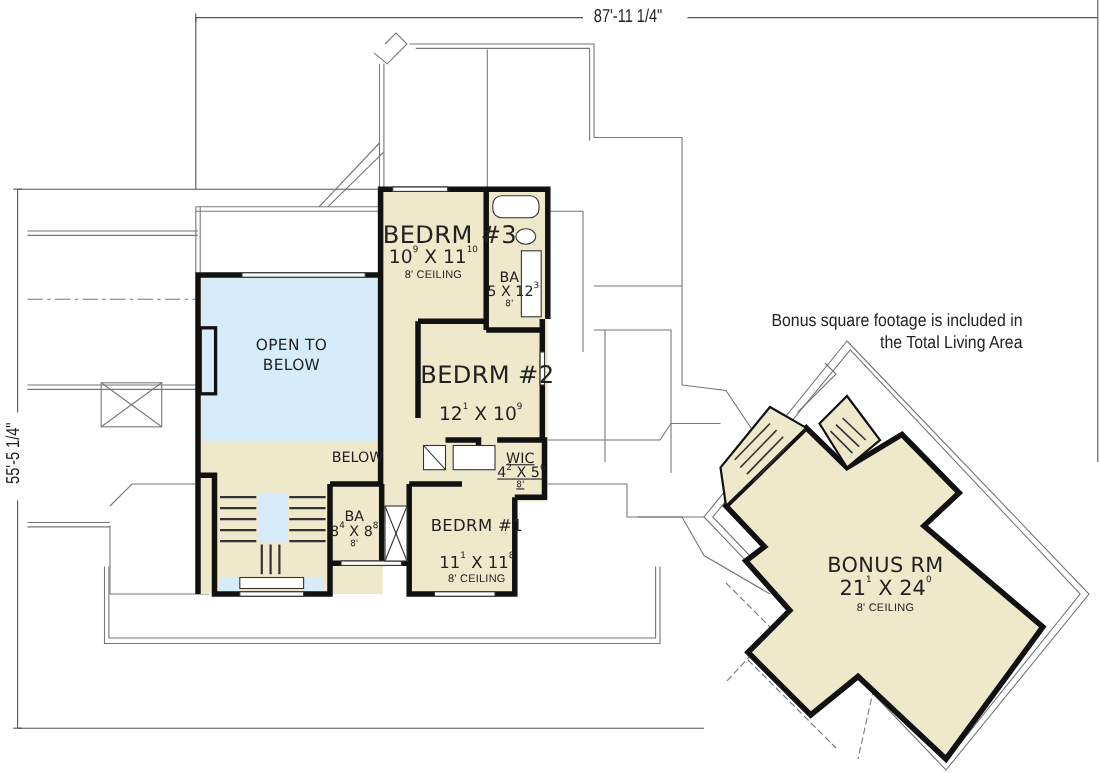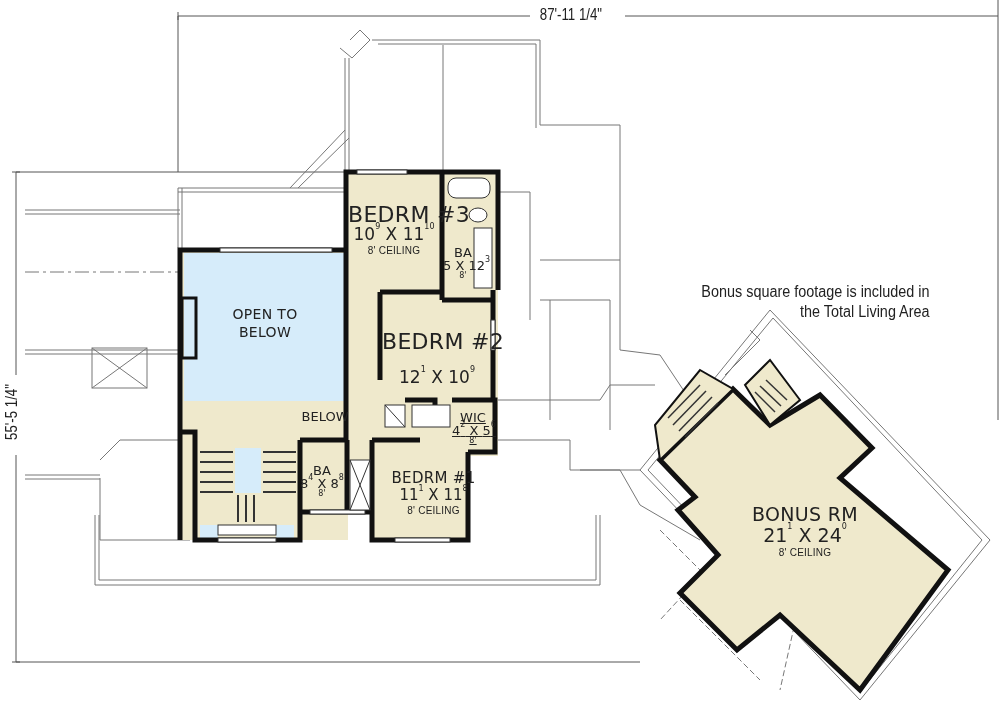--- a/index.html
+++ b/index.html
@@ -212,21 +212,21 @@
 </div>
 
 <div class="lbl" style="left:300px; top:464px; width:44px;">
   <div class="small-name">BA</div>
   <div class="small-name"><span>8</span><span class="sup">4</span> X <span>8</span><span class="sup">8</span></div>
   <div style="font-size:8px">8'</div>
 </div>
 
 <div class="lbl" style="left:375px; top:471px; width:117px;">
   <div class="room-name" style="font-size:15px;">BEDRM #1</div>
-  <div class="room-dim" style="font-size:15px; margin-top:2px;"><span>11</span><span class="sup">1</span> X <span>11</span><span class="sup">8</span></div>
+  <div class="room-dim" style="font-size:15px; margin-top:18px;"><span>11</span><span class="sup">1</span> X <span>11</span><span class="sup">8</span></div>
   <div class="ceil">8' CEILING</div>
 </div>
 
 <div class="lbl" style="left:735px; top:505px; width:140px;">
   <div class="room-name" style="font-size:19px;">BONUS RM</div>
   <div class="room-dim" style="font-size:19px; margin-top:2px;"><span>21</span><span class="sup">1</span> X <span>24</span><span class="sup">0</span></div>
   <div class="ceil">8' CEILING</div>
 </div>
 
 </body></html>

